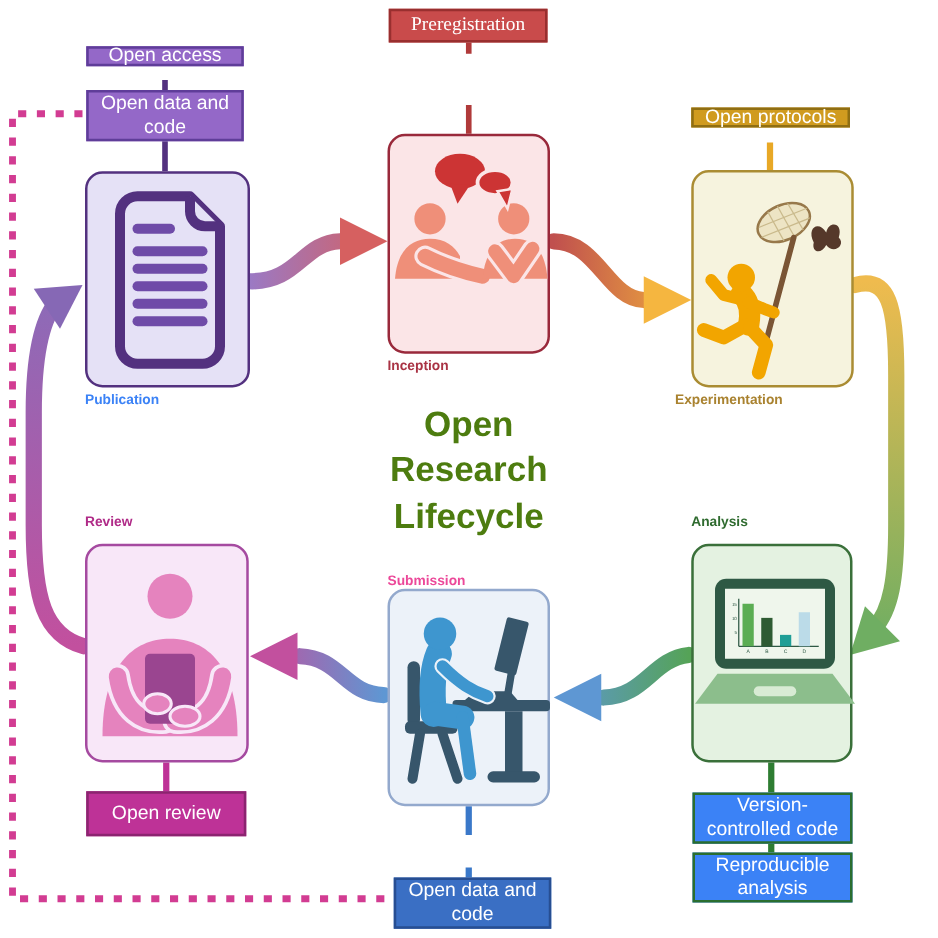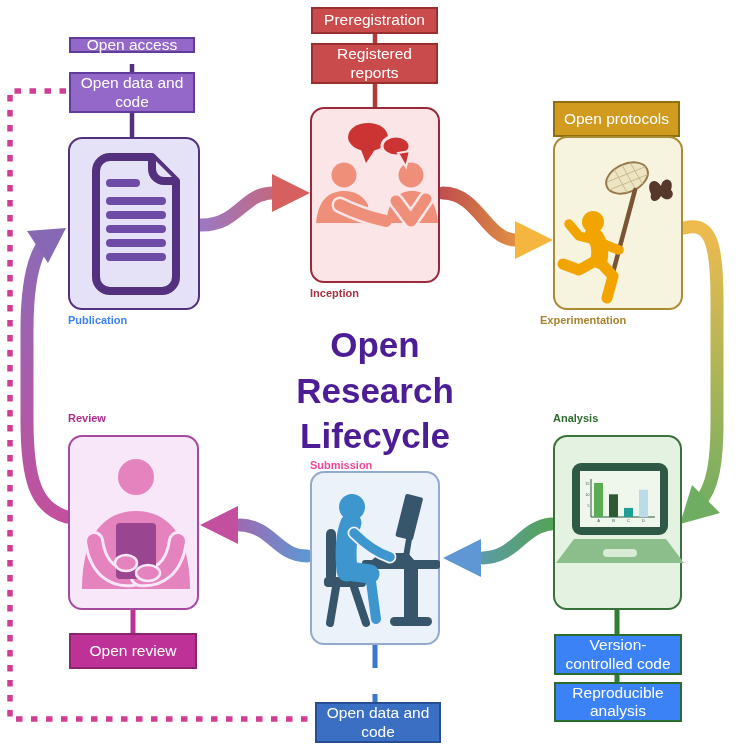--- a/index.html
+++ b/index.html
@@ -11,46 +11,46 @@
   #card-inception{left:310px;top:107px;width:130px;height:176px;background:#FBE5E7;border-color:#99293B;}
   #card-experimentation{left:553px;top:136px;width:130px;height:174px;background:#F6F3DE;border-color:#AA8C33;}
   #card-analysis{left:553px;top:435px;width:129px;height:175px;background:#E4F2E1;border-color:#3A703A;}
   #card-submission{left:310px;top:471px;width:130px;height:174px;background:#ECF2F9;border-color:#93A9CD;}
   #card-review{left:68px;top:435px;width:131px;height:175px;background:#F8E7F8;border-color:#A54AA0;}
   .card svg{position:absolute;left:0;top:0;}
 
   .tag{position:absolute;display:flex;align-items:center;justify-content:center;text-align:center;
        color:#ffffff;font-size:15.5px;line-height:1.18;border:2px solid;box-sizing:border-box;padding:1px 4px;}
   .tag.purple{background:#9468C8;border-color:#5F3D99;}
-  .tag.red{background:#C94B4B;border-color:#992F2F;}
+  .tag.red{background:#C94B4B;border-color:#992F2F;font-family:Liberation Serif, serif;}
   .tag.yellow{background:#D09B1F;border-color:#8F6E12;}
   .tag.green{background:#3b82f6;border-color:#2A6E2F;}
   .tag.blue{background:#3A6FC4;border-color:#274E92;}
   .tag.magenta{background:#BE3297;border-color:#8C2470;}
   #tag-open-access{left:69px;top:37px;width:126px;height:16px;text-align:center;}
   #tag-open-data-pub{left:69px;top:72px;width:126px;height:41px;}
   #tag-preregistration{left:311px;top:7px;width:127px;height:27px;}
   #tag-registered-reports{left:311px;top:43px;width:127px;height:41px;}
-  #tag-open-protocols{left:553px;top:86px;width:127px;height:36px;margin-top:15px;}
+  #tag-open-protocols{left:553px;top:86px;width:127px;height:16px;}
   #tag-version-controlled{left:554px;top:634px;width:128px;height:41px;}
   #tag-reproducible{left:554px;top:682px;width:128px;height:40px;}
   #tag-preprinting{left:315px;top:668px;width:126px;height:26px;}
   #tag-open-data-sub{left:315px;top:702px;width:126px;height:41px;}
   #tag-open-review{left:69px;top:633px;width:128px;height:36px;}
 
   .stage-label{position:absolute;font-weight:bold;font-size:11px;}
   #label-publication{left:68px;top:314px;width:132px;color:#3b82f6;}
   #label-inception{left:310px;top:287px;width:130px;color:#A93344;}
   #label-experimentation{left:540px;top:314px;width:156px;color:#A9822F;}
   #label-analysis{left:553px;top:412px;width:129px;color:#2F6B2F;}
   #label-submission{left:310px;top:459px;width:130px;color:#ec4899;}
   #label-review{left:68px;top:412px;width:131px;color:#B02B88;}
 
-  .title{position:absolute;left:290px;top:322px;width:170px;font-size:35px;font-weight:bold;
-         text-align:center;line-height:1.3;color:#4c1d95;}
+  .title{position:absolute;left:290px;top:322px;width:170px;font-size:28px;font-weight:bold;
+         text-align:center;line-height:1.3;color:#4d7c0f;}
 
   .mini-xlabel{font-size:4px;fill:#2E5944;text-anchor:middle;font-family:"Liberation Sans",sans-serif;}
   .mini-ylabel{font-size:3.6px;fill:#2E5944;text-anchor:end;font-family:"Liberation Sans",sans-serif;}
 </style>
 </head>
 <body>
 
 <div class="canvas">
 
   <svg class="overlay" viewBox="0 0 750 750">
@@ -130,21 +130,20 @@
         <line x1="40" y1="76" x2="92" y2="76"></line>
         <line x1="40" y1="90" x2="92" y2="90"></line>
         <line x1="40" y1="104" x2="92" y2="104"></line>
         <line x1="40" y1="118" x2="92" y2="118"></line>
       </g>
     </svg>
   </div>
   <div class="stage-label" id="label-publication">Publication</div>
 
   <div class="tag red" id="tag-preregistration">Preregistration</div>
-  <div class="tag red" id="tag-registered-reports">Registered reports</div>
   <div class="card" id="card-inception">
     <svg width="130" height="171" viewBox="0 0 130 171">
       <circle cx="32" cy="66" r="12.5" fill="#EF8F79"></circle>
       <path d="M4 114 C6 90 18 82 32 82 C44 82 52 88 56 96 L56 114 Z" fill="#EF8F79"></path>
       <path d="M28 96 C44 104 56 108 74 112" stroke="#FBE5E7" stroke-width="17" fill="none" stroke-linecap="round"></path>
       <path d="M28 96 C44 104 56 108 74 112" stroke="#EF8F79" stroke-width="12" fill="none" stroke-linecap="round"></path>
       <circle cx="99" cy="66" r="12.5" fill="#EF8F79"></circle>
       <path d="M74 114 C76 92 86 82 100 82 C114 82 124 90 126 114 Z" fill="#EF8F79"></path>
       <path d="M84 92 L99 112 L114 90" stroke="#FBE5E7" stroke-width="16" fill="none" stroke-linecap="round" stroke-linejoin="round"></path>
       <path d="M84 92 L99 112 L114 90" stroke="#EF8F79" stroke-width="11" fill="none" stroke-linecap="round" stroke-linejoin="round"></path>

